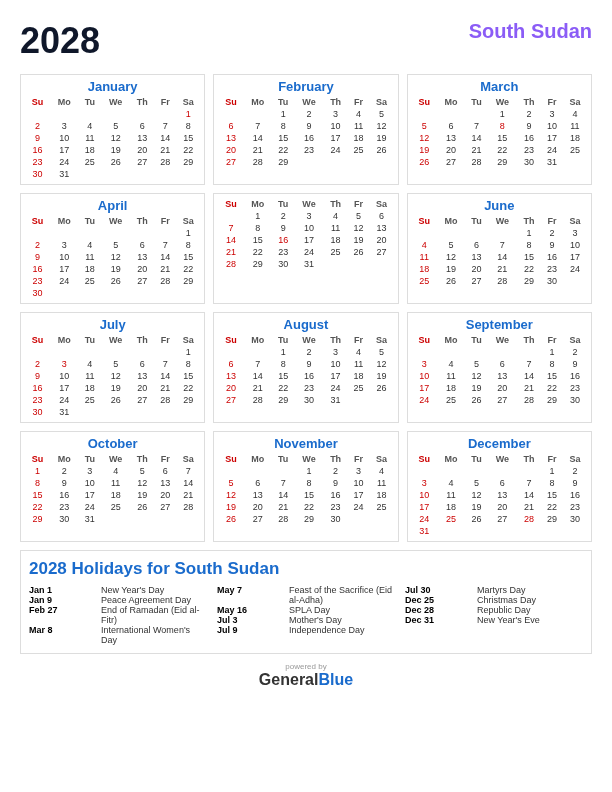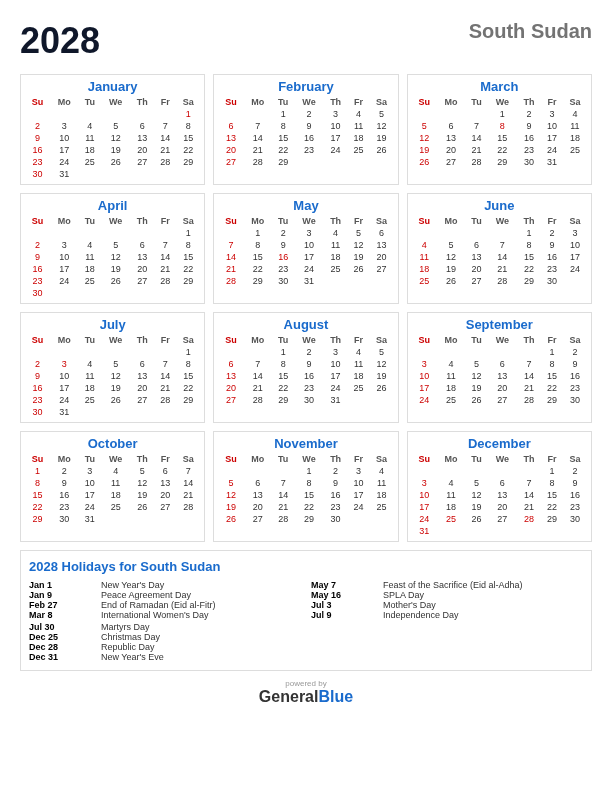--- a/index.html
+++ b/index.html
@@ -17,21 +17,21 @@
       align-items: flex-start;
       margin-bottom: 12px;
     }
     .year {
       font-size: 36px;
       font-weight: bold;
       color: #0f172a;
     }
     .country {
       font-size: 20px;
-      color: #737373;
+      color: #8b5cf6;
       font-weight: bold;
       text-align: right;
     }
     .calendars-grid {
       display: grid;
       grid-template-columns: repeat(3, 1fr);
       gap: 8px;
       margin-bottom: 8px;
     }
     .month-block {
@@ -67,25 +67,25 @@
     .cal-table th.su-header { color: #cc0000; }
     .holidays-section {
       border: 1px solid #ddd;
       padding: 8px;
       margin-bottom: 8px;
     }
     .holidays-title {
       font-weight: bold;
       color: #1a6bcc;
       margin-bottom: 6px;
-      font-size: 13px;
+      font-size: 17px;
     }
     .holidays-grid {
       display: grid;
-      grid-template-columns: repeat(2, 1fr);
+      grid-template-columns: repeat(3, 1fr);
       gap: 2px 10px;
     }
     .holiday-item {
       display: flex;
       gap: 4px;
       font-size: 9px;
     }
     .holiday-date {
       font-weight: bold;
       white-space: nowrap;
@@ -384,21 +384,20 @@
             <td></td>
             <td></td>
             <td></td>
             <td></td>
             <td></td>
           </tr>
         </tbody>
       </table>
     </div>
     <div class="month-block">
-      <div class="month-title">May</div>
       <table class="cal-table">
         <thead>
           <tr>
             <th class="su-header">Su</th>
             <th>Mo</th>
             <th>Tu</th>
             <th>We</th>
             <th>Th</th>
             <th>Fr</th>
             <th>Sa</th>

